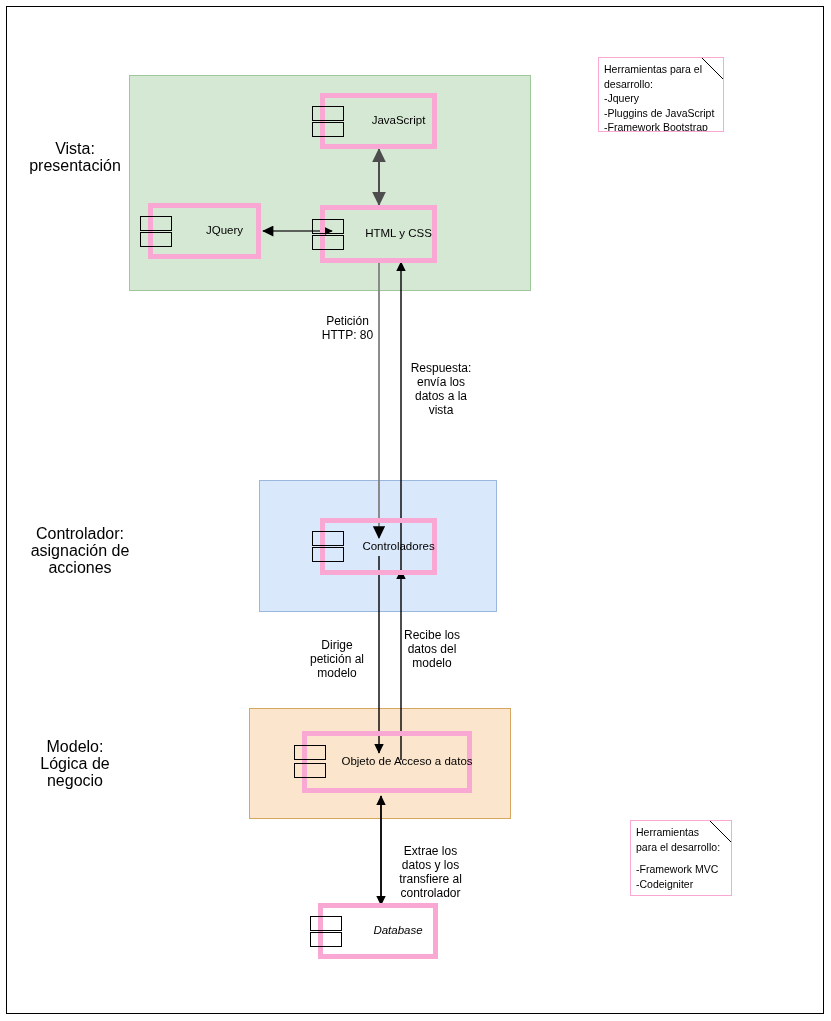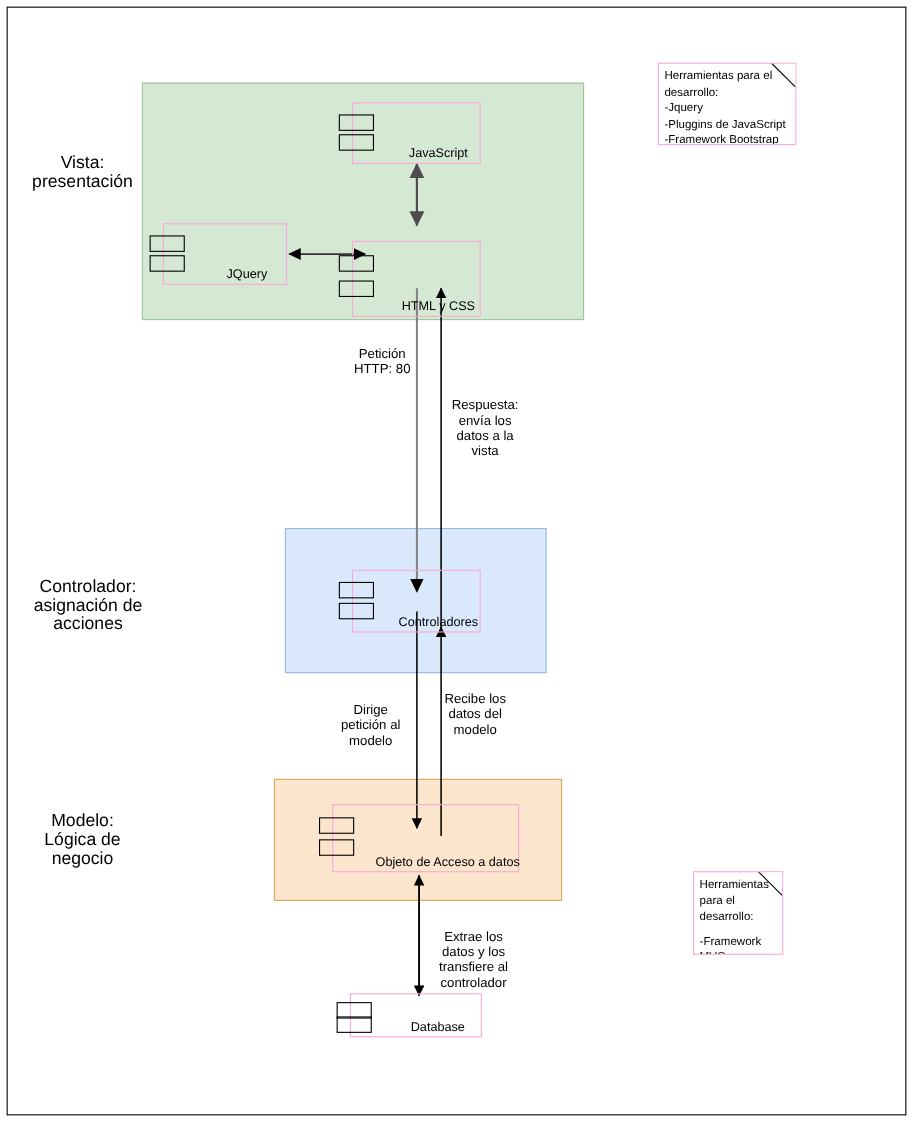--- a/index.html
+++ b/index.html
@@ -35,24 +35,24 @@
     border: 1px solid;
   }
   .layer-view      { background: #d5e8d4; border-color: #9fc79c; }
   .layer-controller{ background: #dae8fc; border-color: #9cb7dd; }
   .layer-model     { background: #fce5cd; border-color: #d6a760; }
 
   
   .component {
     position: absolute;
     box-sizing: border-box;
-    border: 1px solid #f9a8d4;
+    border: 5px solid #f9a8d4;
     background: transparent;
     display: flex;
-    align-items: flex-end;
+    align-items: center;
     justify-content: center;
     padding-left: 14px;
   }
   .component .cmp-label {
     font-size: 11.5px;
     color: #000000;
     line-height: 1.2;
     text-align: center;
     padding-left: 26px;
     white-space: nowrap;
@@ -179,39 +179,39 @@
     <span class="tab bottom"></span>
     <span class="cmp-label">JavaScript</span>
   </div>
 
   <div class="component" style="left:148px; top:203px; width:113px; height:56px;">
     <span class="tab top"></span>
     <span class="tab bottom"></span>
     <span class="cmp-label">JQuery</span>
   </div>
 
-  <div class="component" style="left:320px; top:219px; width:117px; height:69px;">
+  <div class="component" style="left:320px; top:205px; width:117px; height:58px;">
     <span class="tab top"></span>
     <span class="tab bottom"></span>
     <span class="cmp-label">HTML y CSS</span>
   </div>
 
   <div class="component" style="left:302px; top:731px; width:170px; height:62px;">
     <span class="tab top"></span>
     <span class="tab bottom"></span>
     <span class="cmp-label">Objeto de Acceso a datos</span>
   </div>
 
   <div class="component" style="left:320px; top:518px; width:117px; height:57px;">
     <span class="tab top"></span>
     <span class="tab bottom"></span>
     <span class="cmp-label">Controladores</span>
   </div>
 
-  <div class="component" style="left:318px; top:903px; width:120px; height:40px;">
+  <div class="component" style="left:318px; top:903px; width:120px; height:56px;font-style:italic;">
     <span class="tab top"></span>
     <span class="tab bottom"></span>
     <span class="cmp-label">Database</span>
   </div>
 
   <div class="band-label" style="left:10px; top:140px; width:130px; white-space:pre-line;">Vista:
 presentación</div>
 
   <div class="band-label" style="left:6px; top:525px; width:148px; white-space:pre-line;">Controlador:
 asignación de
@@ -250,21 +250,21 @@
     </svg>
     <div class="note-text">
       <div>Herramientas para el</div>
       <div>desarrollo:</div>
       <div>-Jquery</div>
       <div>-Pluggins de JavaScript</div>
       <div>-Framework Bootstrap</div>
     </div>
   </div>
 
-  <div class="note" style="left:630px; top:792px; width:82px; height:76px;">
+  <div class="note" style="left:630px; top:820px; width:102px; height:76px;">
     <span class="fold"></span>
     <svg class="fold-line" viewBox="0 0 23 23">
       <path d="M0,0 L22,22" stroke="#000000" stroke-width="1" fill="none"></path>
     </svg>
     <div class="note-text">
       <div>Herramientas</div>
       <div>para el desarrollo:</div>
       <div style="height:8px;"></div>
       <div>-Framework MVC</div>
       <div>-Codeigniter</div>

